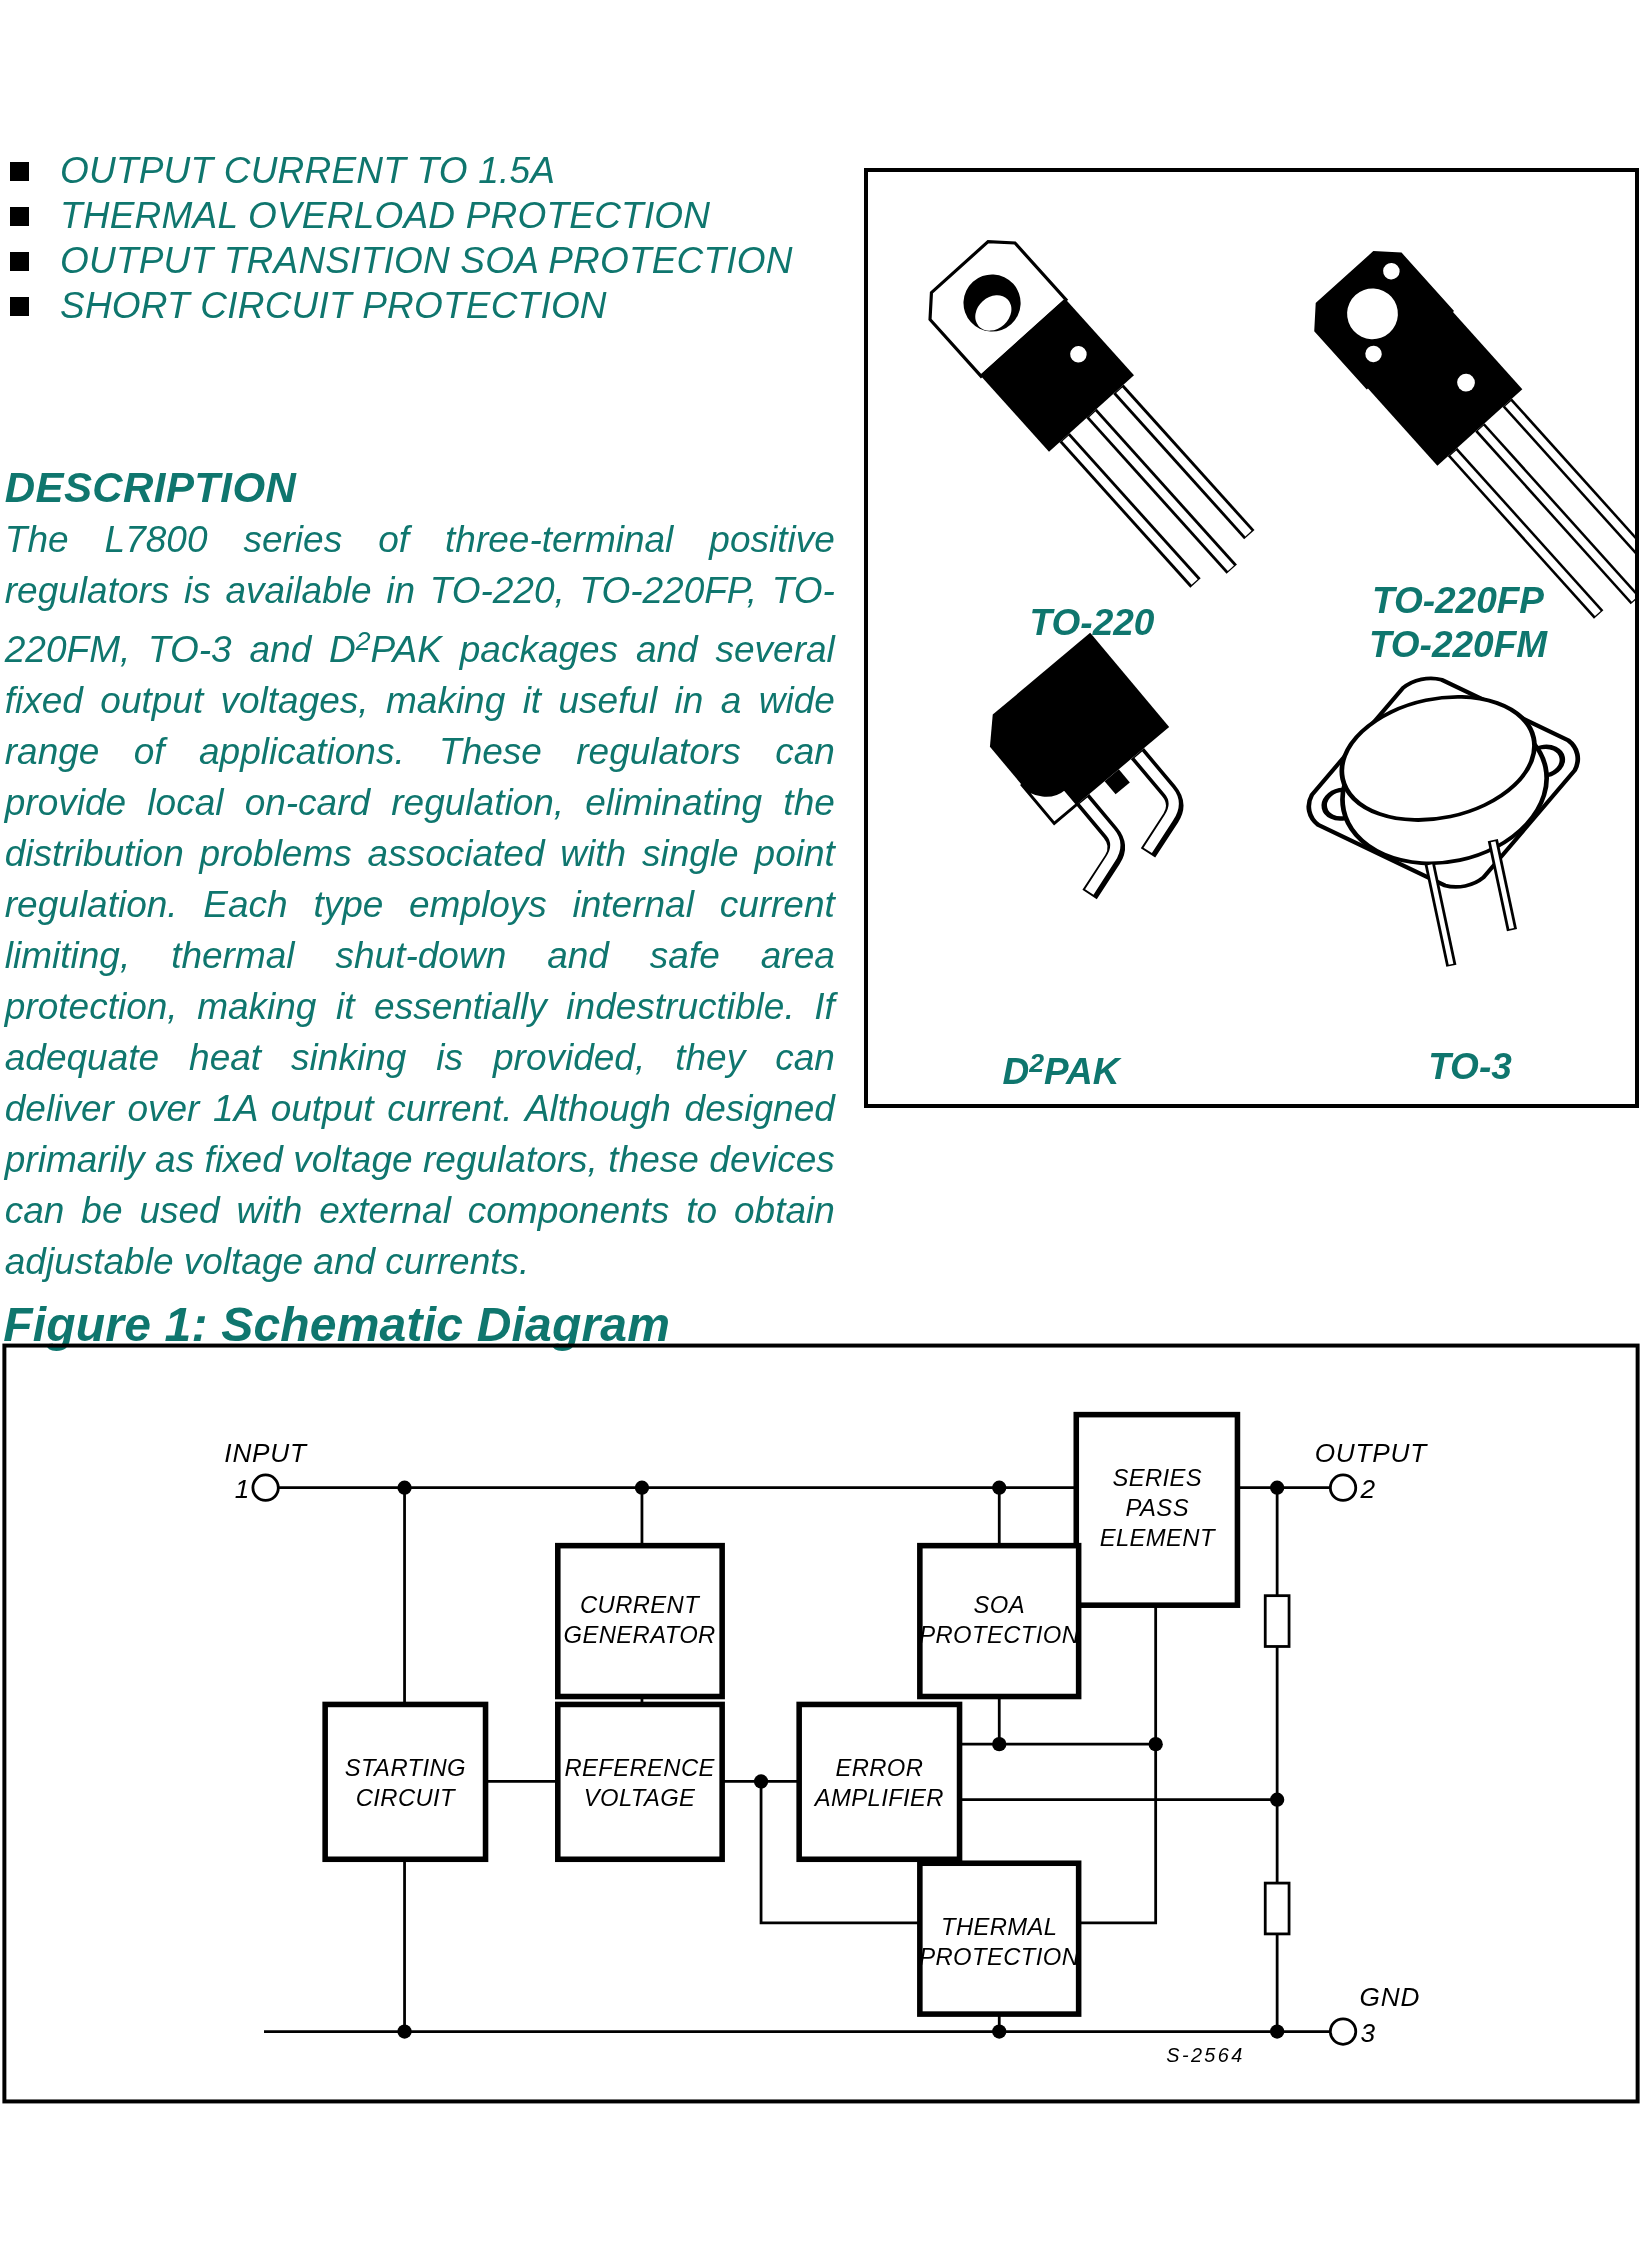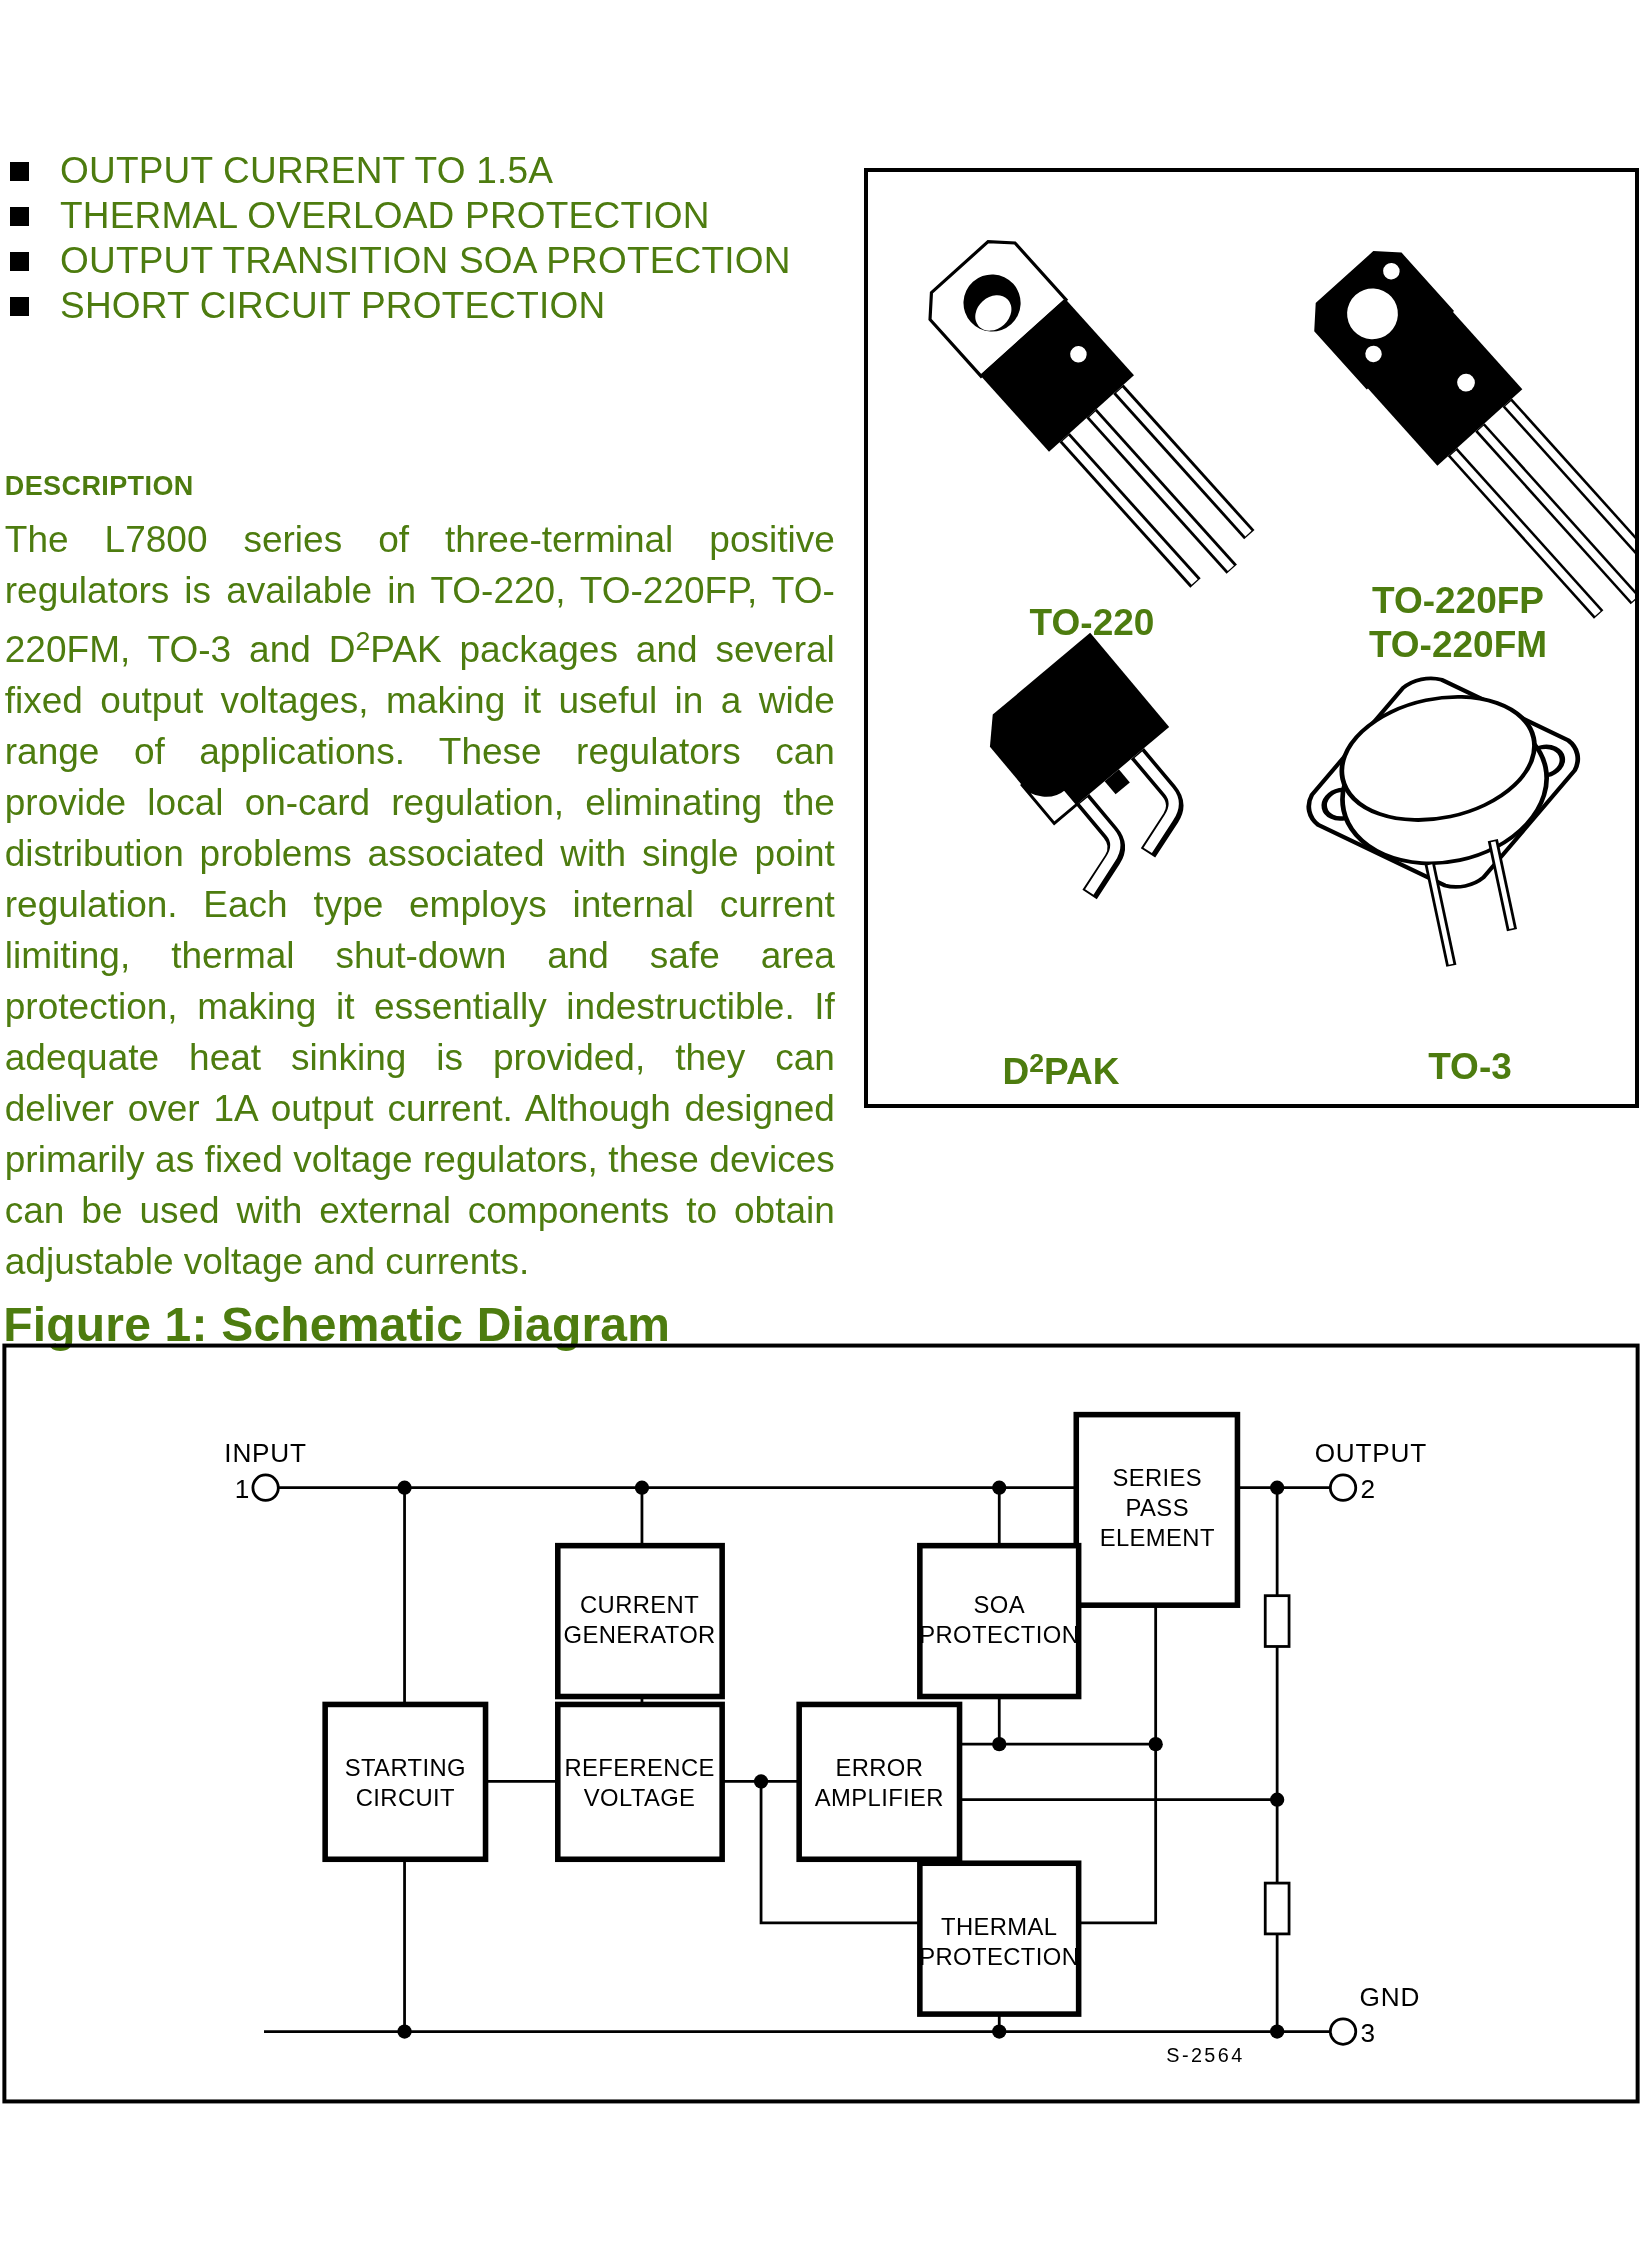--- a/index.html
+++ b/index.html
@@ -1,38 +1,38 @@
 <!DOCTYPE html>
 <html style="font-size:12.7px"><head>
 <meta charset="utf-8">
 <style>
   * { margin:0; padding:0; box-sizing:border-box; }
   html,body { background:#888; }
   .page {
     position:relative; width:1650px; height:2261px; background:#ffffff;
-    font-family:"Liberation Sans", sans-serif; color:#4d7c0f; overflow:hidden;
+    font-family:"Liberation Sans", sans-serif; color:#0f766e; overflow:hidden;
     margin:0 auto;
+    font-style:italic;
   }
   
   .features {
     position:absolute; left:8px; top:148px; width:877px; list-style:none;
   }
   .features li {
     position:relative; padding-left:52px; font-size:37px; line-height:45px;
     letter-spacing:0.2px;
   }
   .features li::before {
     content:""; position:absolute; left:1.6px; top:13.5px; width:19px; height:19px;
     background:#000;
   }
   
   .desc-heading {
-    position:absolute; left:4.8px; top:464px; font-size:27px; font-weight:bold;
+    position:absolute; left:4.8px; top:464px; font-size:42px; font-weight:bold;
     letter-spacing:0.4px;
-    margin-top:7px;
   }
   .desc-body {
     position:absolute; left:4.8px; top:514px; width:830px;
     font-size:37px; line-height:51px; text-align:justify;
   }
   .sup2 { font-size:0.72em; vertical-align:0.45em; }
   
   .pkg-box {
     position:absolute; left:864px; top:168px; width:775px; height:940px;
     border:4px solid #000;

